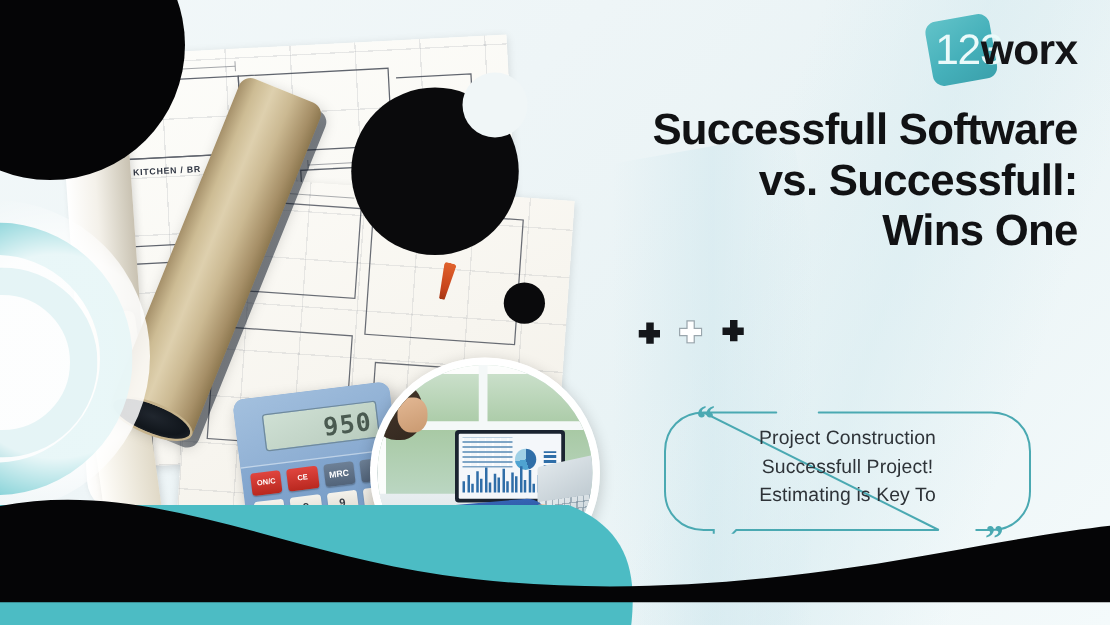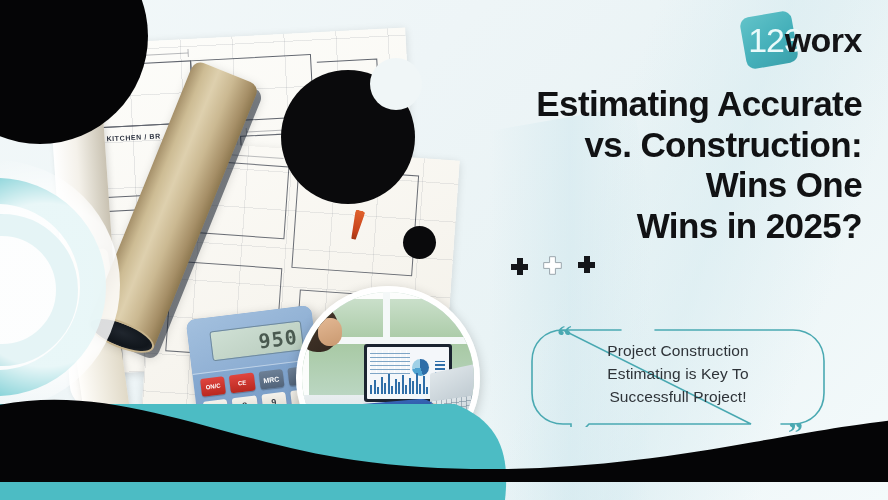--- a/index.html
+++ b/index.html
@@ -698,41 +698,40 @@
   </svg>
 
   <div class="logo">
     <div class="logo-badge">
       <div class="logo-123">123</div>
     </div>
     <div class="logo-worx">worx</div>
   </div>
 
   <div class="headline">
-    <div>Estimating Accurate</div>
-    <div>vs. Construction:</div>
+    <div>Successfull Software</div>
+    <div>vs. Successfull:</div>
     <div>Wins One</div>
-    <div>Wins in 2025?</div>
   </div>
 
   <div class="plus p1"></div>
   <div class="plus-outline">
     <svg width="19" height="19" viewBox="0 0 19 19">
       <path d="M6.6,0.7 L12.4,0.7 L12.4,6.6 L18.3,6.6 L18.3,12.4 L12.4,12.4 L12.4,18.3 L6.6,18.3 L6.6,12.4 L0.7,12.4 L0.7,6.6 L6.6,6.6 Z" fill="#ffffff" stroke="#9aa6ad" stroke-width="1"></path>
     </svg>
   </div>
   <div class="plus p3"></div>
 
   <div class="quote-box">
     <svg width="318" height="100" viewBox="0 0 318 100">
       <path d="M44,3 L102,3 M136,3 L274,3 C292,3 305,16 305,34 L305,66 C305,84 292,97 274,97 L262,97
                M232,97 L70,97 L52,116 L52,97 L44,97 C26,97 13,84 13,66 L13,34 C13,16 26,3 44,3 Z" fill="none" stroke="#4aa9b2" stroke-width="1.6" stroke-linecap="round"></path>
     </svg>
     <div class="q-mark q-open">“</div>
     <div class="q-mark q-close">”</div>
     <div class="quote-text">
       <div>Project Construction</div>
+      <div>Successfull Project!</div>
       <div>Estimating is Key To</div>
-      <div>Successfull Project!</div>
     </div>
   </div>
 
 </div>
 
 </body></html>

